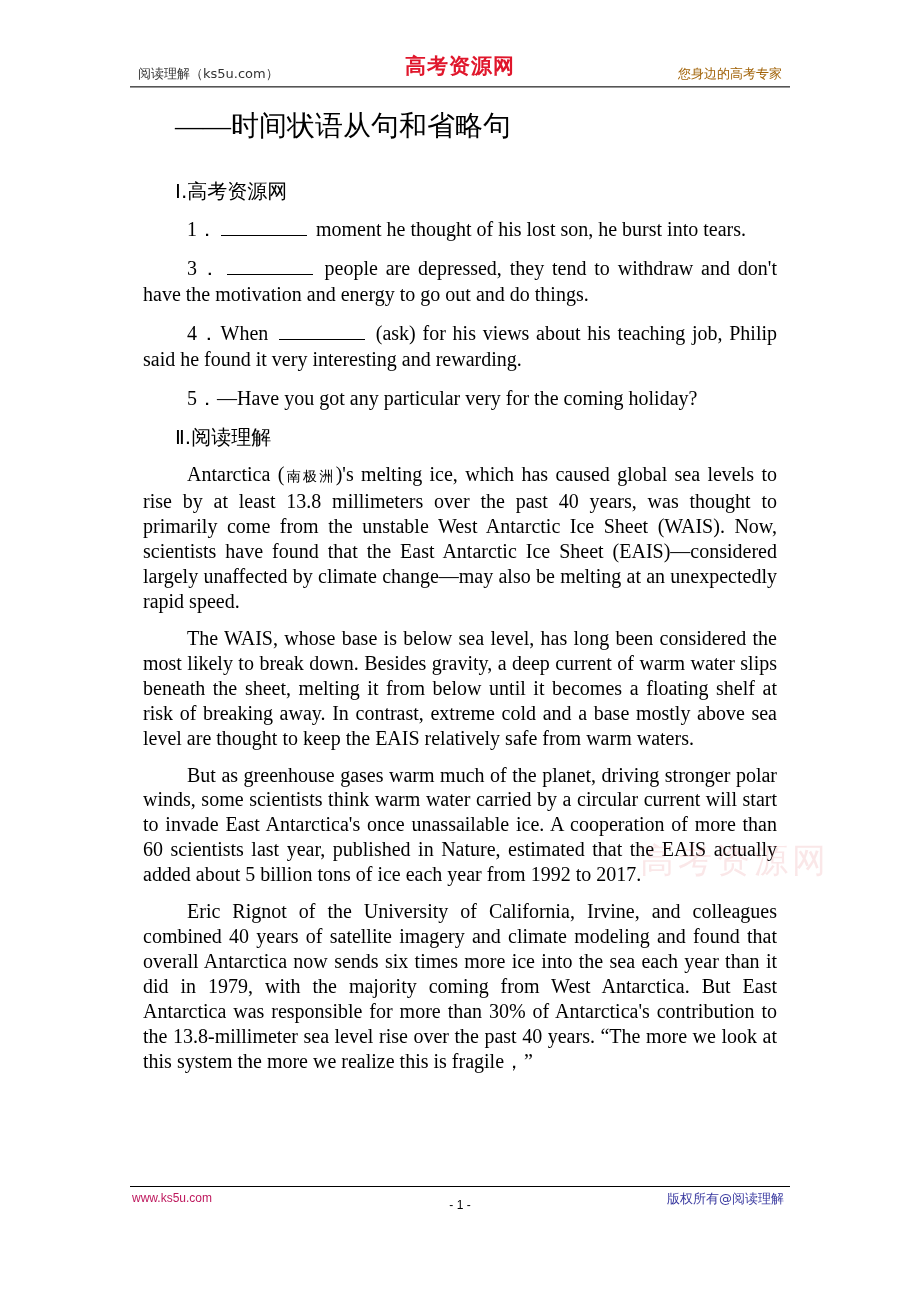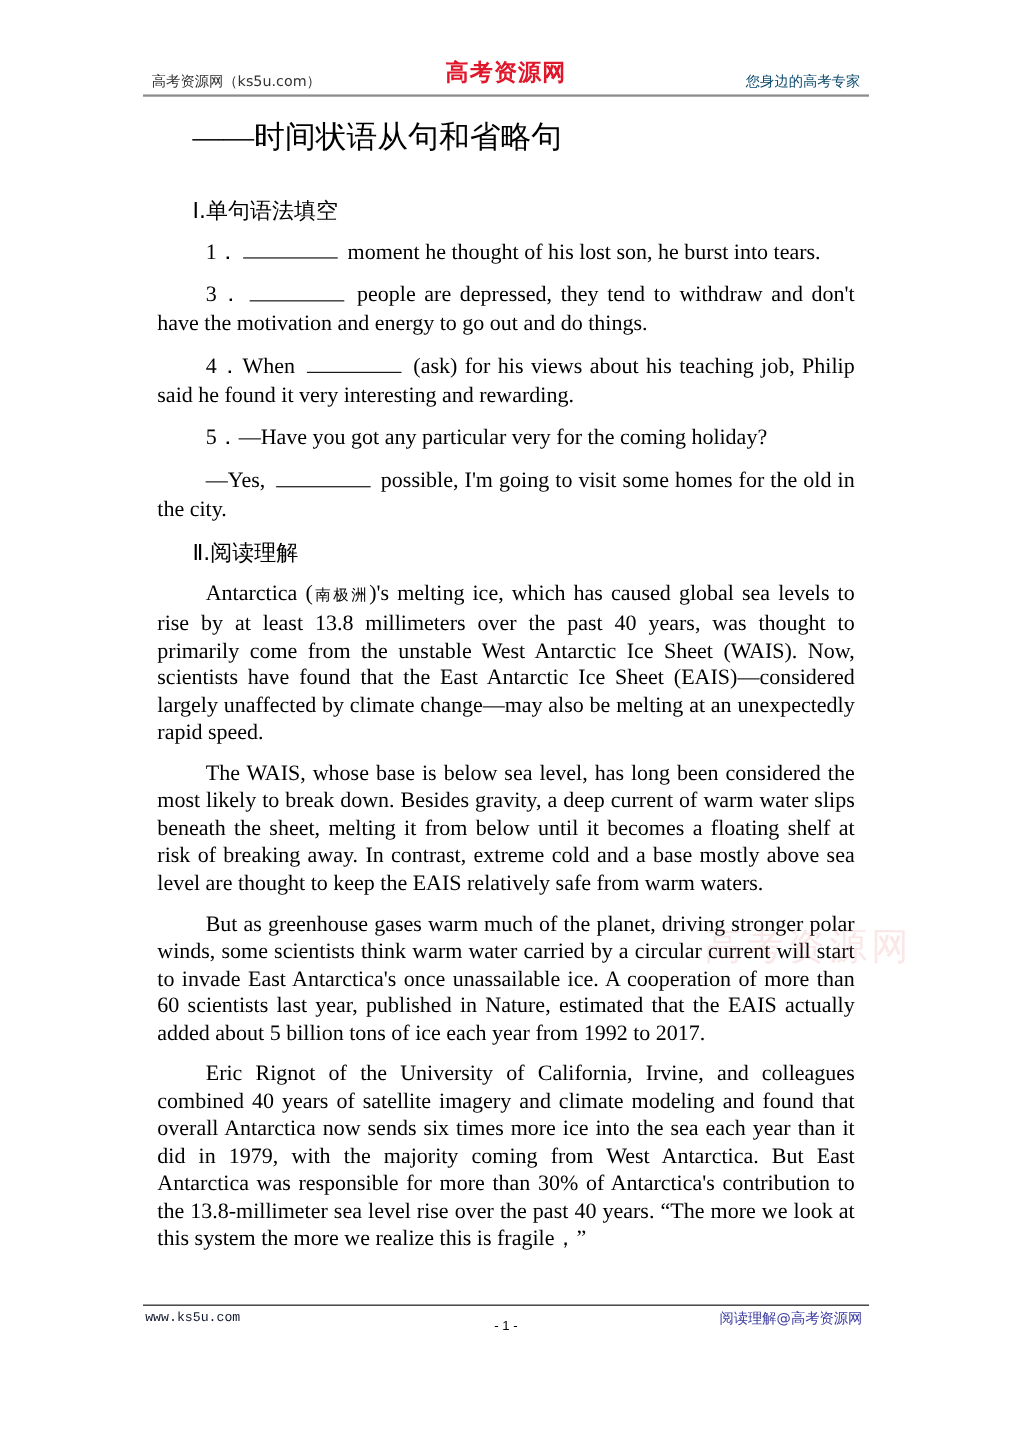--- a/index.html
+++ b/index.html
@@ -4,21 +4,21 @@
   <style>
     html, body { margin: 0; padding: 0; background: #ffffff; }
     body { width: 920px; height: 1302px; position: relative; overflow: hidden;
            font-family: "Liberation Serif", "DejaVu Serif", serif; color: #000; }
     .page-header { position: absolute; left: 130px; top: 52px; width: 660px; height: 36px; }
     .hdr-left { position: absolute; left: 8px; bottom: 5px; font-size: 13px; color: #333;
                 font-family: "DejaVu Sans", sans-serif; letter-spacing: 0px; }
     .hdr-logo { position: absolute; left: 0; right: 0; top: 0; text-align: center;
                 font-size: 21px; font-weight: bold; color: #e0162b;
                 font-family: "DejaVu Serif", serif; letter-spacing: 1px; }
-    .hdr-right { position: absolute; right: 8px; bottom: 5px; font-size: 13px; color: #0c4a6e;
+    .hdr-right { position: absolute; right: 8px; bottom: 5px; font-size: 13px; color: #a16207;
                  font-family: "DejaVu Sans", sans-serif; margin-top: 48px; }
     .hdr-rule { position: absolute; left: 0; right: 0; bottom: 0; height: 0;
                 border-top: 1px solid #555; border-bottom: 1px solid #999; }
 
     .content { position: absolute; left: 131px; top: 112px; width: 658px; }
     .title1 { font-size: 20px; line-height: 28px; margin-left: 44px; white-space: pre; }
     .title2 { font-size: 28px; line-height: 28px; margin-left: 44px; }
     .section-head { font-size: 20px; line-height: 26px; margin-left: 44px;
                     font-family: "DejaVu Sans", sans-serif; }
     .sec1 { margin-top: 38px; }
@@ -30,62 +30,61 @@
     .u { }
     .zh { font-family: Liberation Serif, serif; font-size: 14px; }
     .passage p { line-height: 24.9px; }
 
     .watermark { position: absolute; left: 640px; top: 838px; width: 240px; height: 80px;
                  color: rgba(230, 120, 130, 0.18); font-size: 34px; font-family: "DejaVu Sans", sans-serif;
                  pointer-events: none; letter-spacing: 4px; }
 
     .page-footer { position: absolute; left: 130px; top: 1186px; width: 660px; height: 30px; }
     .ftr-rule { position: absolute; left: 0; right: 0; top: 0; border-top: 1px solid #000; }
-    .ftr-left { position: absolute; left: 2px; top: 5px; font-size: 12px; color: #0f172a;
-                font-family: Liberation Mono, monospace; }
+    .ftr-left { position: absolute; left: 2px; top: 5px; font-size: 12px; color: #be185d;
+                font-family: Liberation Sans, sans-serif; }
     .ftr-center { position: absolute; left: 0; right: 0; top: 12px; text-align: center;
                   font-size: 12px; font-family: "Liberation Sans", sans-serif; }
     .ftr-right { position: absolute; right: 6px; top: 4px; font-size: 13px; color: #3a3aa0;
                  font-family: "DejaVu Sans", sans-serif; }
   </style>
 </head>
 <body>
 
 <div class="page-header">
-  <span class="hdr-left">高考资源网（ks5u.com）</span>
+  <span class="hdr-left">阅读理解（ks5u.com）</span>
   <div class="hdr-logo">高考资源网</div>
   <span class="hdr-right">您身边的高考专家</span>
   <div class="hdr-rule"></div>
 </div>
 
 <div class="content">
   <div class="title2">——时间状语从句和省略句</div>
 
-  <div class="section-head sec1">Ⅰ.单句语法填空</div>
+  <div class="section-head sec1">Ⅰ.高考资源网</div>
 
   <p class="q"><span>1．</span><span class="blank"></span><span> moment he thought of his lost son, he burst into tears.</span></p>
 
 
   <p class="q"><span>3．</span><span class="blank"></span><span> people are depressed, they tend to withdraw and don't have the motivation and energy to go out and do things.</span></p>
 
   <p class="q"><span>4．</span><span>When </span><span class="blank"></span><span> (ask) for his views about his teaching job, Philip said he found it very interesting and rewarding.</span></p>
 
   <p class="q"><span>5．</span><span>—Have you got any particular very for the coming holiday?</span></p>
-  <p class="q"><span>—Yes, </span><span class="blank"></span><span> possible, I'm going to visit some homes for the old in the city.</span></p>
 
   <div class="section-head">Ⅱ.阅读理解</div>
 
   <div class="passage">
     <p><span>Antarctica (</span><span class="zh">南极洲</span><span>)'s melting ice, which has caused global sea levels to rise by at least 13.8 millimeters over the past 40 years, was thought to primarily come from the unstable West Antarctic Ice Sheet (WAIS). Now, scientists have found that the East Antarctic Ice Sheet (EAIS)—considered largely unaffected by climate change—may also be melting at an unexpectedly rapid speed.</span></p>
     <p>The WAIS, whose base is below sea level, has long been considered the most likely to break down. Besides gravity, a deep current of warm water slips beneath the sheet, melting it from below until it becomes a floating shelf at risk of breaking away. In contrast, extreme cold and a base mostly above sea level are thought to keep the EAIS relatively safe from warm waters.</p>
     <p><span>But as greenhouse gases warm much of the planet, driving stronger polar winds, some scientists think warm water carried by a circular current will start to invade East Antarctica's once </span><span class="u">unassailable</span><span> ice. A cooperation of more than 60 scientists last year, published in Nature, estimated that the EAIS actually added about 5 billion tons of ice each year from 1992 to 2017.</span></p>
     <p><span>Eric Rignot of the University of California, Irvine, and colleagues combined 40 years of satellite imagery and climate modeling and found that overall Antarctica now sends six times more ice into the sea each year than it did in 1979, with the majority coming from West Antarctica. But East Antarctica was responsible for more than 30% of Antarctica's contribution to the 13.8-millimeter sea level rise over the past 40 years.</span> <span>“The more we look at this system the more we realize this is fragile，”</span></p>
   </div>
 </div>
 
 <div class="watermark">高考资源网</div>
 
 <div class="page-footer">
   <div class="ftr-rule"></div>
   <span class="ftr-left">www.ks5u.com</span>
   <div class="ftr-center">- 1 -</div>
-  <span class="ftr-right">阅读理解@高考资源网</span>
+  <span class="ftr-right">版权所有@阅读理解</span>
 </div>
 
 </body></html>

